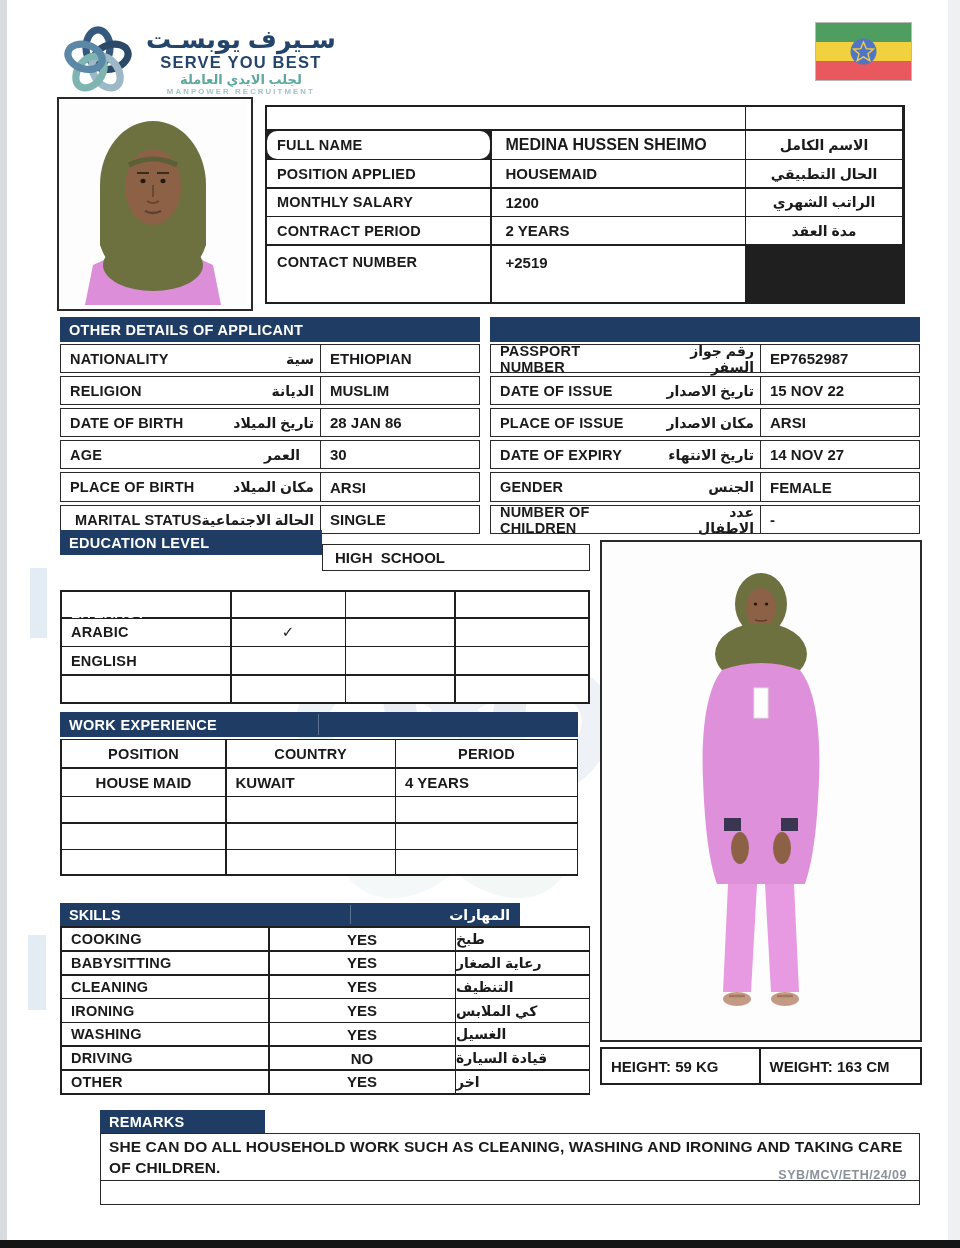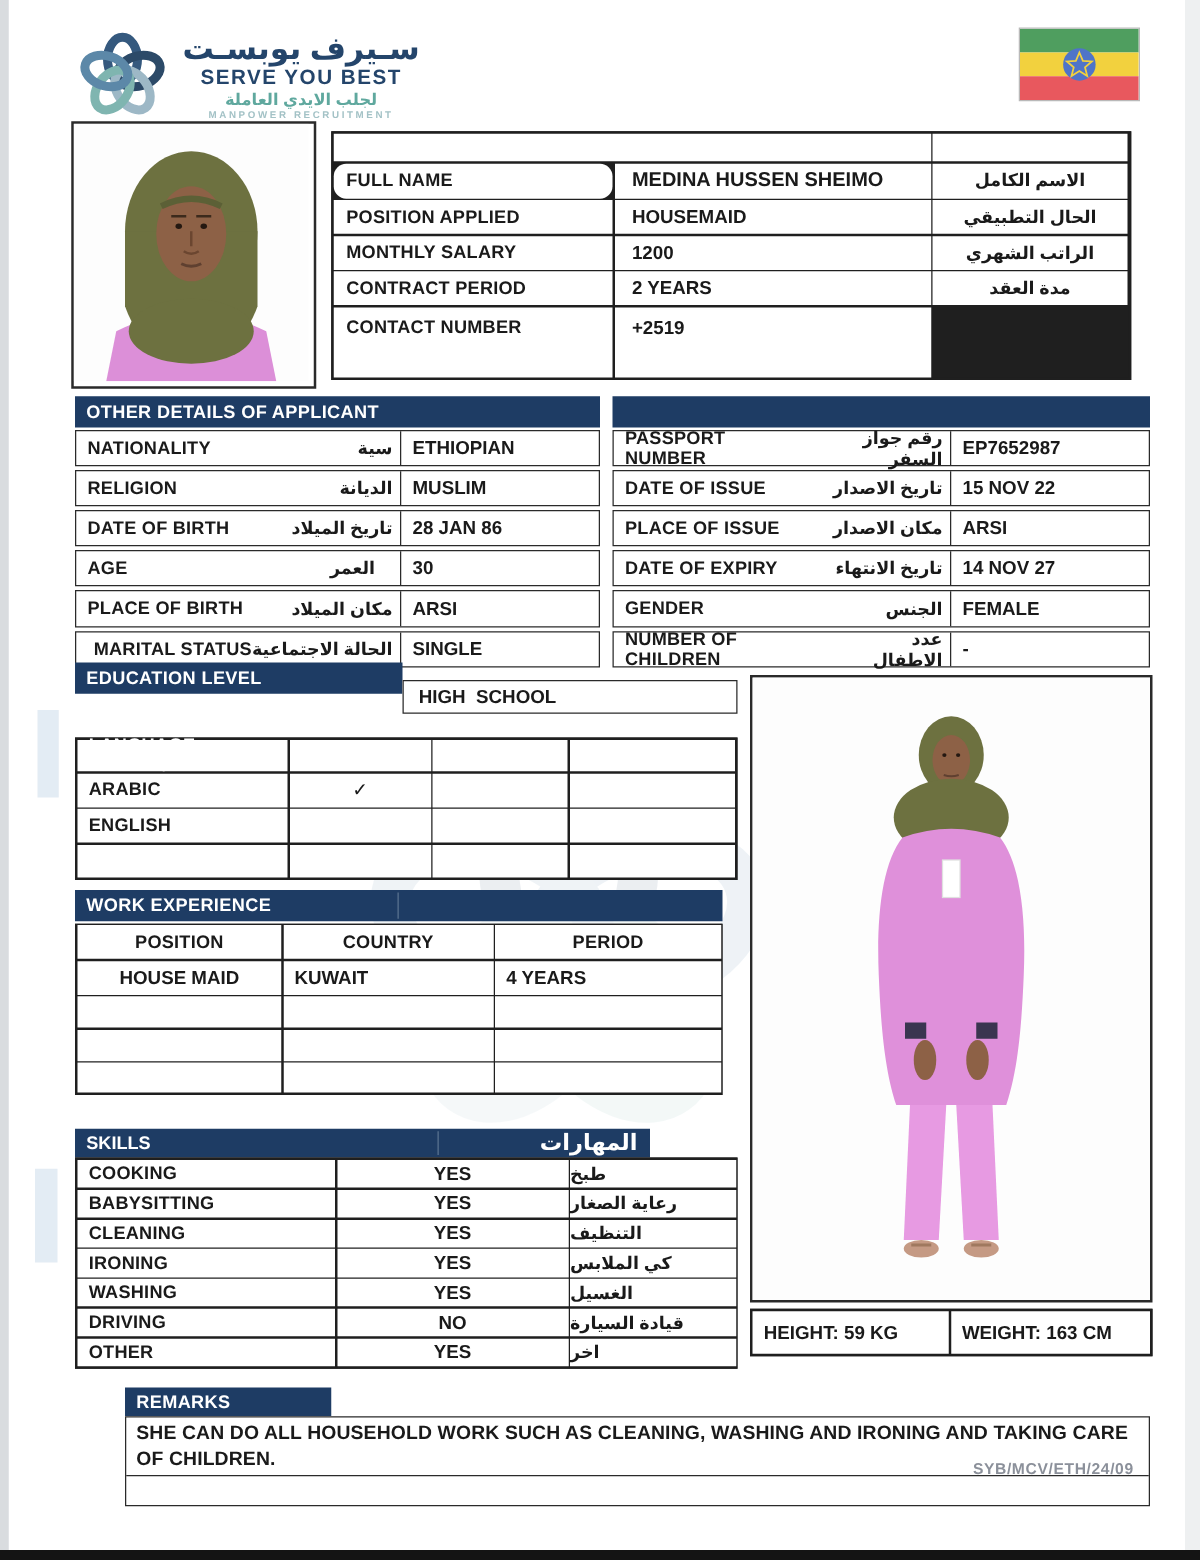--- a/index.html
+++ b/index.html
@@ -249,21 +249,21 @@
     <div class="cell val"></div>
 
     <div class="cell val"></div>
     <div class="cell val"></div>
     <div class="cell val"></div>
   </div>
 
   <div class="abs navy cell" style="left:60px;top:903px;width:460px;height:23px;box-sizing:border-box;justify-content:space-between;padding:0 10px 0 9px;">
     <span style="font-size:14.5px;">SKILLS</span>
     <span style="position:absolute;left:290px;top:2px;bottom:2px;width:1px;background:#5a7390;"></span>
-    <span class="ar" style="font-size:18px;">المهارات</span>
+    <span class="ar" style="font-size:14px;">المهارات</span>
   </div>
   <div class="abs gridtable" style="left:60px;top:926px;width:530px;grid-template-columns:206px 185px 133px;grid-template-rows:repeat(7,22.3px);">
     <div class="cell lbl" style="padding-left:9px;">COOKING</div>
     <div class="cell val" style="justify-content:center;">YES</div>
     <div class="cell ar" style="justify-content:flex-end;padding-right:9px;">طبخ</div>
 
     <div class="cell lbl" style="padding-left:9px;">BABYSITTING</div>
     <div class="cell val" style="justify-content:center;">YES</div>
     <div class="cell ar" style="justify-content:flex-end;padding-right:9px;">رعاية الصغار</div>
 

